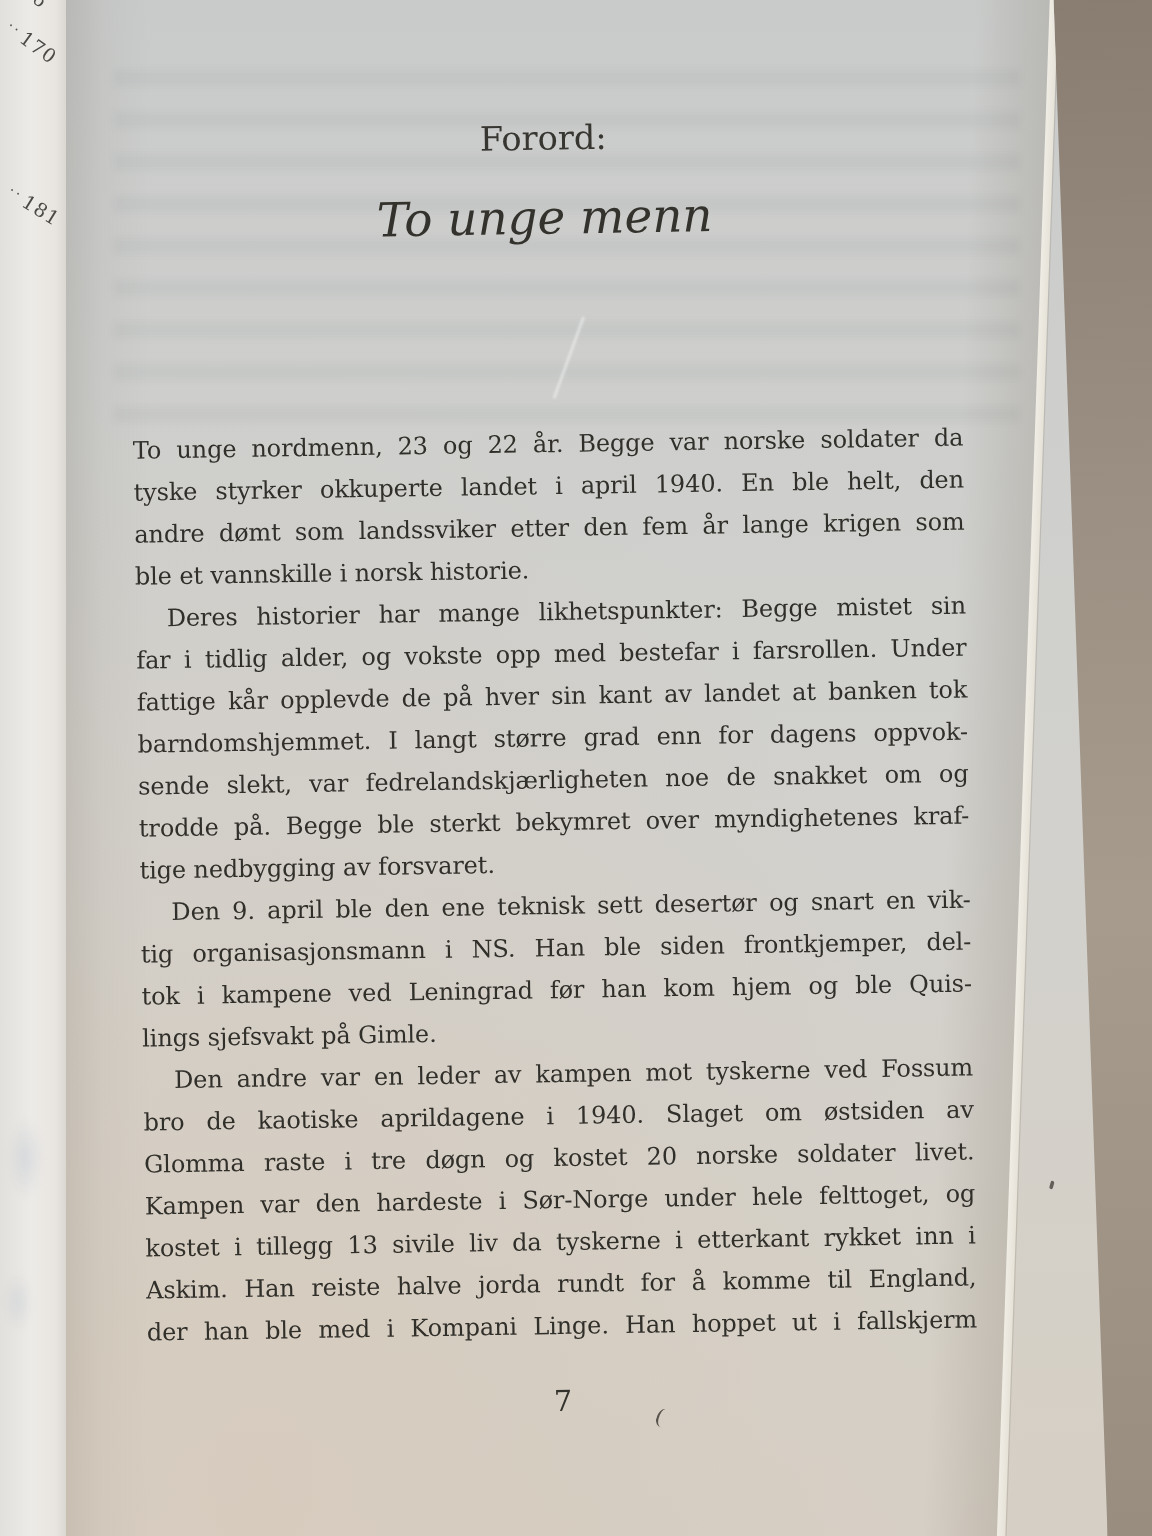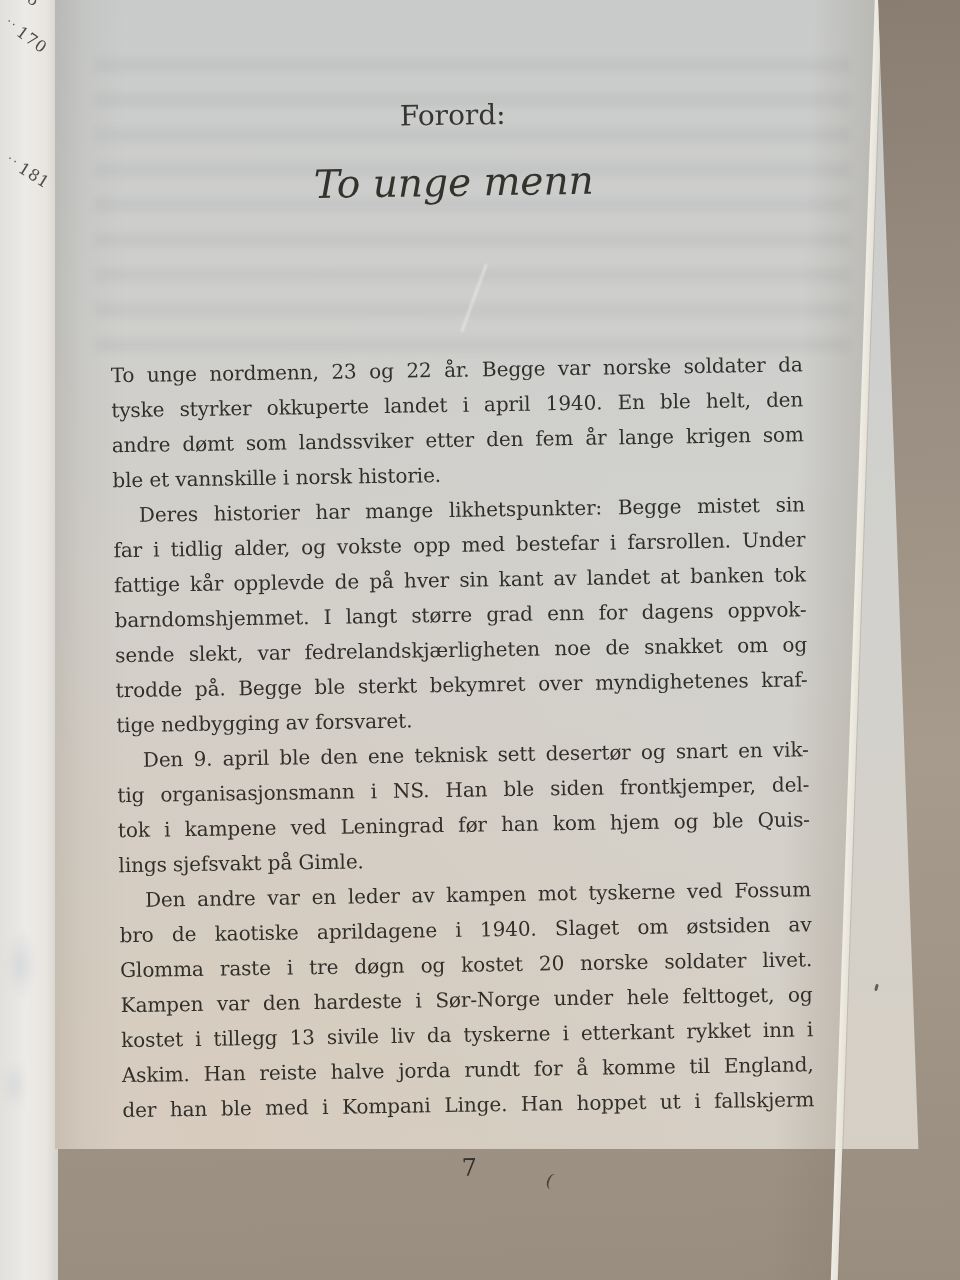--- a/index.html
+++ b/index.html
@@ -15,21 +15,21 @@
   .edge-num{position:absolute;font-size:16px;color:#4c4a46;white-space:nowrap;letter-spacing:1px;}
   .edge-num:nth-child(1){left:18px;top:-13px;transform:rotate(38deg);}
   .edge-num:nth-child(2){left:2px;top:26px;transform:rotate(36deg);}
   .edge-num:nth-child(3){left:4px;top:162px;transform:rotate(32deg);}
   .leader{font-size:12px;letter-spacing:2px;color:#5a5751;position:relative;top:-3px;margin-right:3px;}
   .strip-mark{position:absolute;border-radius:50%;filter:blur(3px);}
   .m1{left:6px;top:930px;width:30px;height:70px;background:radial-gradient(rgba(140,160,190,.22),transparent 70%);}
   .m2{left:2px;top:1060px;width:26px;height:50px;background:radial-gradient(rgba(140,160,190,.18),transparent 70%);}
 
   
-  .page{position:absolute;left:55px;top:0;width:905px;height:1149px;
+  .page{position:absolute;left:55px;top:0;width:905px;height:1280px;
         clip-path:polygon(0 0,823px 0,868px 1280px,0 1280px);
         background:linear-gradient(180deg,#c9cbca 0%,#cecfcd 25%,#d2d1cd 55%,#d5d0c7 85%,#d6cfc5 100%);}
   .page::before{content:"";position:absolute;inset:0;
         background:linear-gradient(90deg,rgba(95,88,76,.16),rgba(95,88,76,.05) 30px,transparent 70px);}
   .warmglow{position:absolute;inset:0;
         background:radial-gradient(ellipse at 18% 96%,rgba(216,196,176,.35),transparent 55%);}
   .showthrough{position:absolute;left:40px;right:110px;top:58px;height:300px;
         background:repeating-linear-gradient(180deg,rgba(85,95,105,.06) 0 14px,transparent 14px 35px);
         filter:blur(3px);}
   .edge-shade{position:absolute;top:-6px;left:758px;width:70px;height:1300px;

